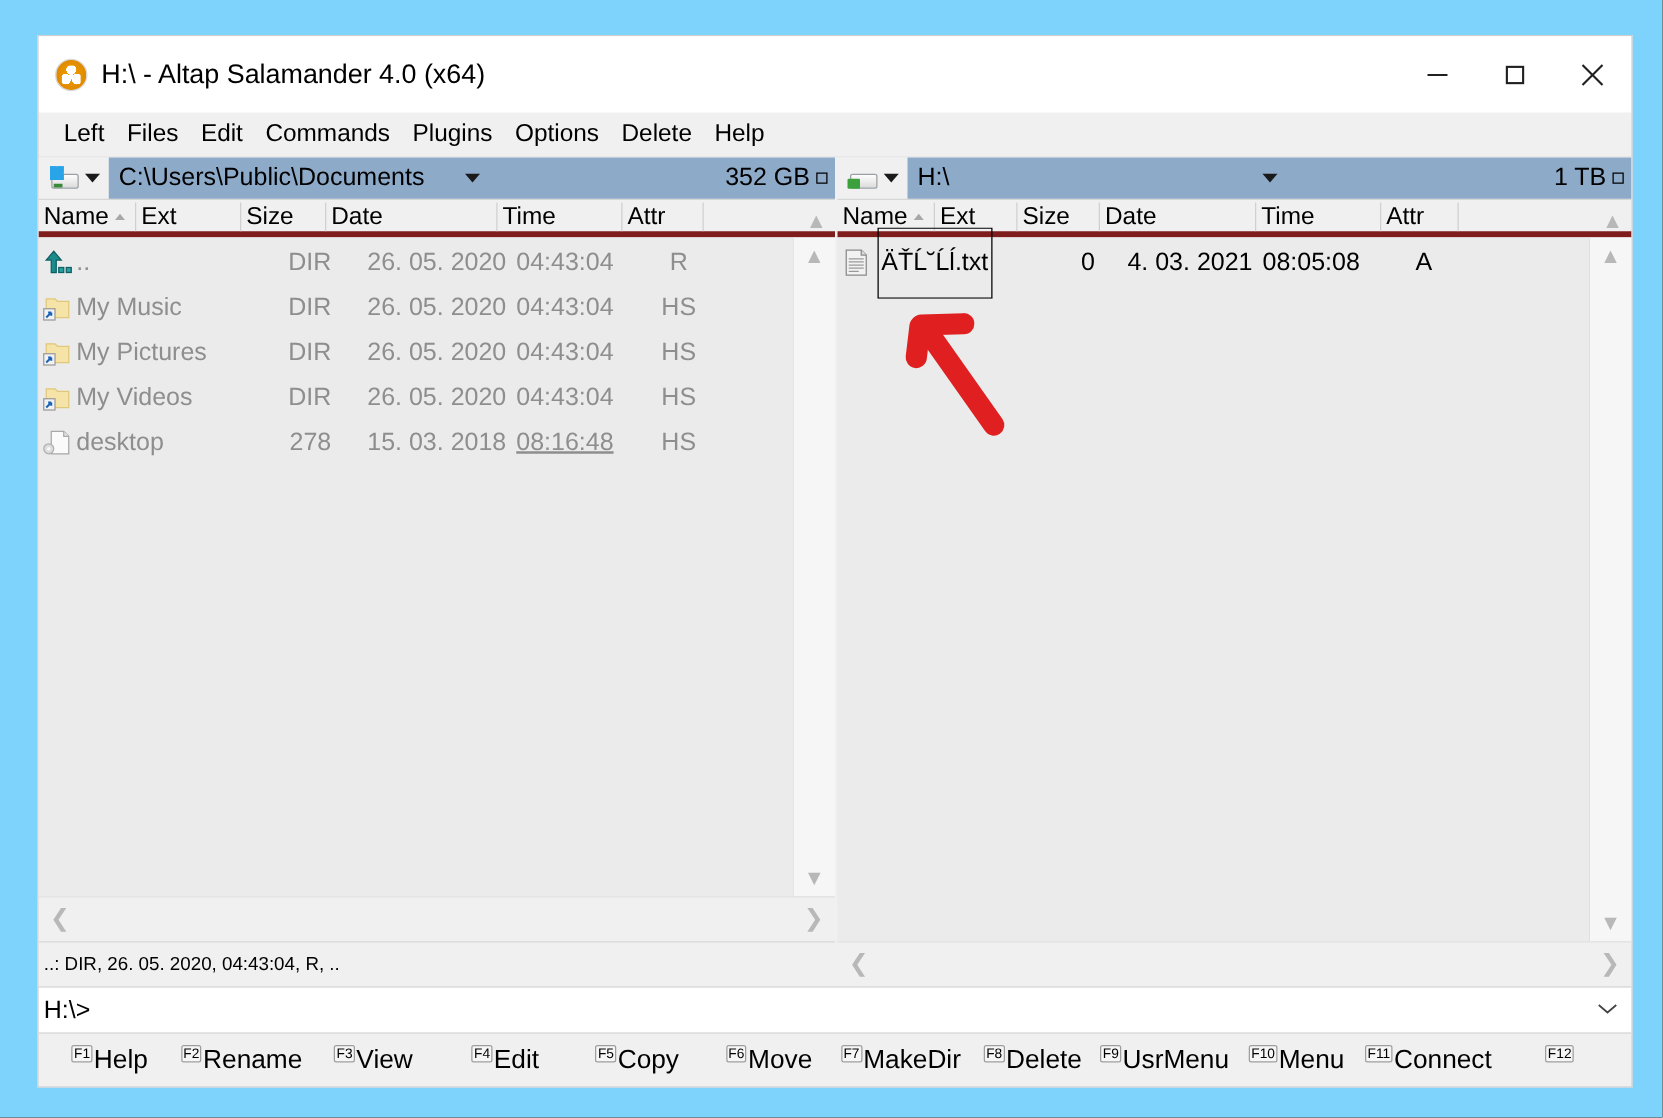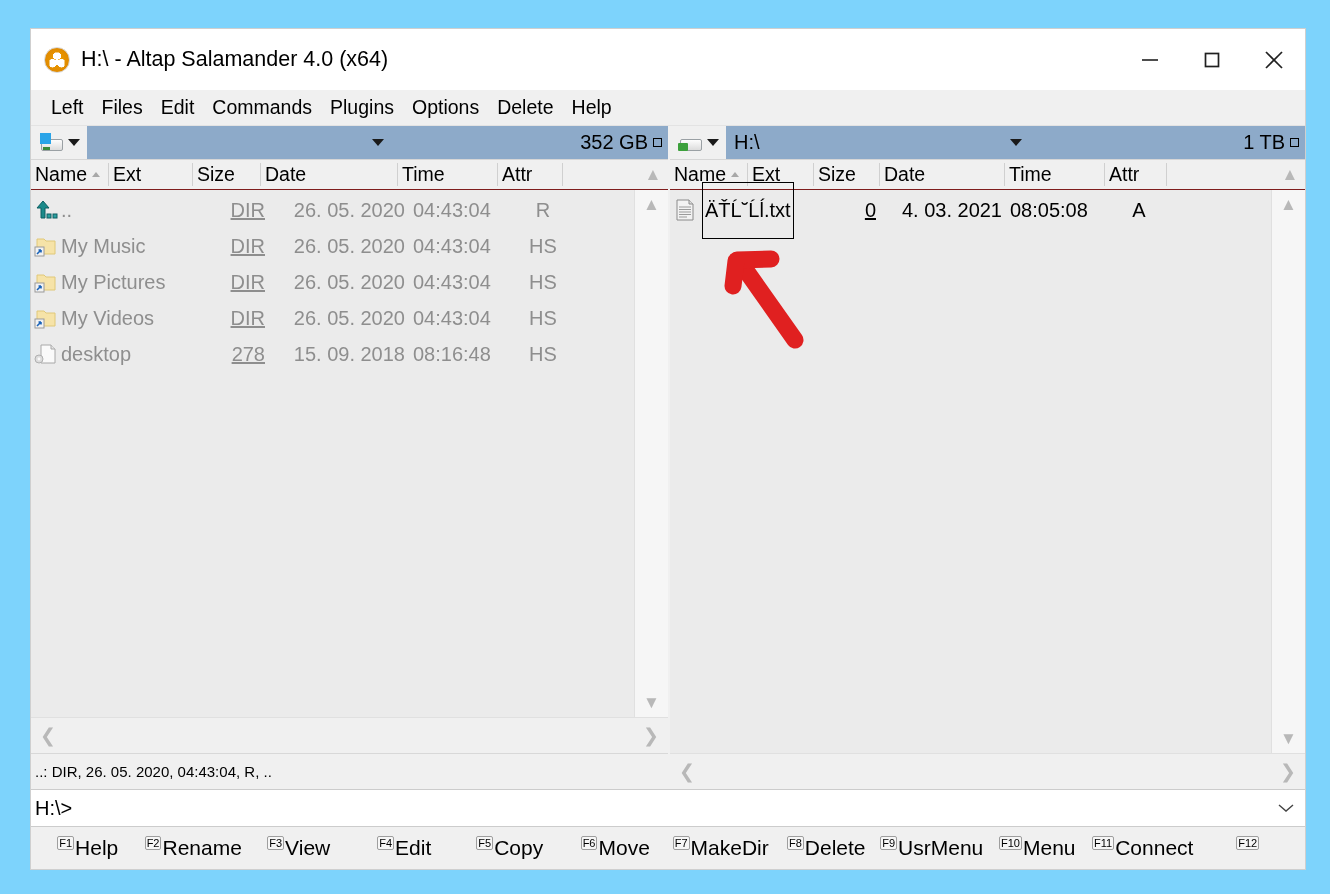--- a/index.html
+++ b/index.html
@@ -202,23 +202,23 @@
   .size-box {
     width: 9px; height: 9px;
     border: 1.5px solid #000;
   }
 
   
   .colhead {
     height: 31px;
     background: #f0f0f0;
     display: flex;
-    align-items: center;
+    align-items: flex-end;
     border-top: 1px solid #d6d6d6;
-    border-bottom: 1px solid #7f1d1d;
+    border-bottom: 5px solid #7f1d1d;
     flex: 0 0 auto;
   }
   .col {
     display: flex;
     align-items: center;
     font-size: 19.5px;
     color: #000;
     border-right: 1px solid #d0d0d0;
     padding-left: 4px;
     white-space: nowrap;
@@ -256,21 +256,21 @@
   .row {
     height: 36px;
     display: flex;
     align-items: center;
     font-size: 20px;
     white-space: nowrap;
   }
   .cell { overflow: hidden; display: flex; align-items: center; }
   .c-icon { width: 30px; justify-content: center; flex: 0 0 auto; }
   .c-name { flex: 0 0 auto; }
-  .c-size { justify-content: flex-end; flex: 0 0 auto; padding-right: 6px; text-decoration: underline; }
+  .c-size { justify-content: flex-end; flex: 0 0 auto; padding-right: 6px; }
   .c-date { justify-content: flex-end; flex: 0 0 auto; padding-right: 6px; }
   .c-time { justify-content: flex-start; flex: 0 0 auto; padding-left: 2px; }
   .c-attr { justify-content: center; flex: 0 0 auto; }
   .dim { color: #8e8e8e; }
   .dark { color: #000; }
 
   
   .vscroll {
     width: 34px;
     background: #f6f6f6;
@@ -436,20 +436,21 @@
               <div class="win-logo">
                   <i></i>
                   <i></i>
                   <i></i>
                   <i></i>
                 </div>
             </div>
             <div class="caret-down"></div>
           </div>
           <div class="path-field">
+            <div class="path-text">C:\Users\Public\Documents</div>
             <div class="caret-down path-caret"></div>
             <div class="path-size">
               <span>352 GB</span>
               <span class="size-box"></span>
             </div>
           </div>
         </div>
 
         <div class="colhead">
           <div class="col" style="width:78px">
@@ -544,22 +545,22 @@
                   <svg width="24" height="22" viewBox="0 0 24 22">
                     <path d="M7 2 H17 L21 6 V20 H7 Z" fill="#fafafa" stroke="#a8a8a8" stroke-width="1"></path>
                     <path d="M17 2 V6 H21" fill="#e4e4e4" stroke="#a8a8a8"></path>
                     <circle cx="5" cy="16" r="4" fill="#dcdcdc" stroke="#b0b0b0"></circle>
                     <circle cx="5" cy="16" r="1.4" fill="#fafafa"></circle>
                   </svg>
                 </div>
                 <div class="cell c-name dim" style="width: 140px;">desktop</div>
                 <div class="cell c-name dim" style="width: 0px;">ini</div>
                 <div class="cell c-size dim" style="width: 70px;">278</div>
-                <div class="cell c-date dim" style="width: 140px;">15. 09. 2018</div>
-                <div class="cell c-time dim" style="width: 100px;">08:16:48</div>
+                <div class="cell c-date dim" style="width: 140px;">15. 03. 2018</div>
+                <div class="cell c-time dim" style="width: 100px; text-decoration: underline;">08:16:48</div>
                 <div class="cell c-attr dim" style="width: 64px;">HS</div>
               </div>
             </div>
           <div class="vscroll">
             <span class="chev">▲</span>
             <span class="chev">▼</span>
           </div>
         </div>
 
         <div class="hscroll">

